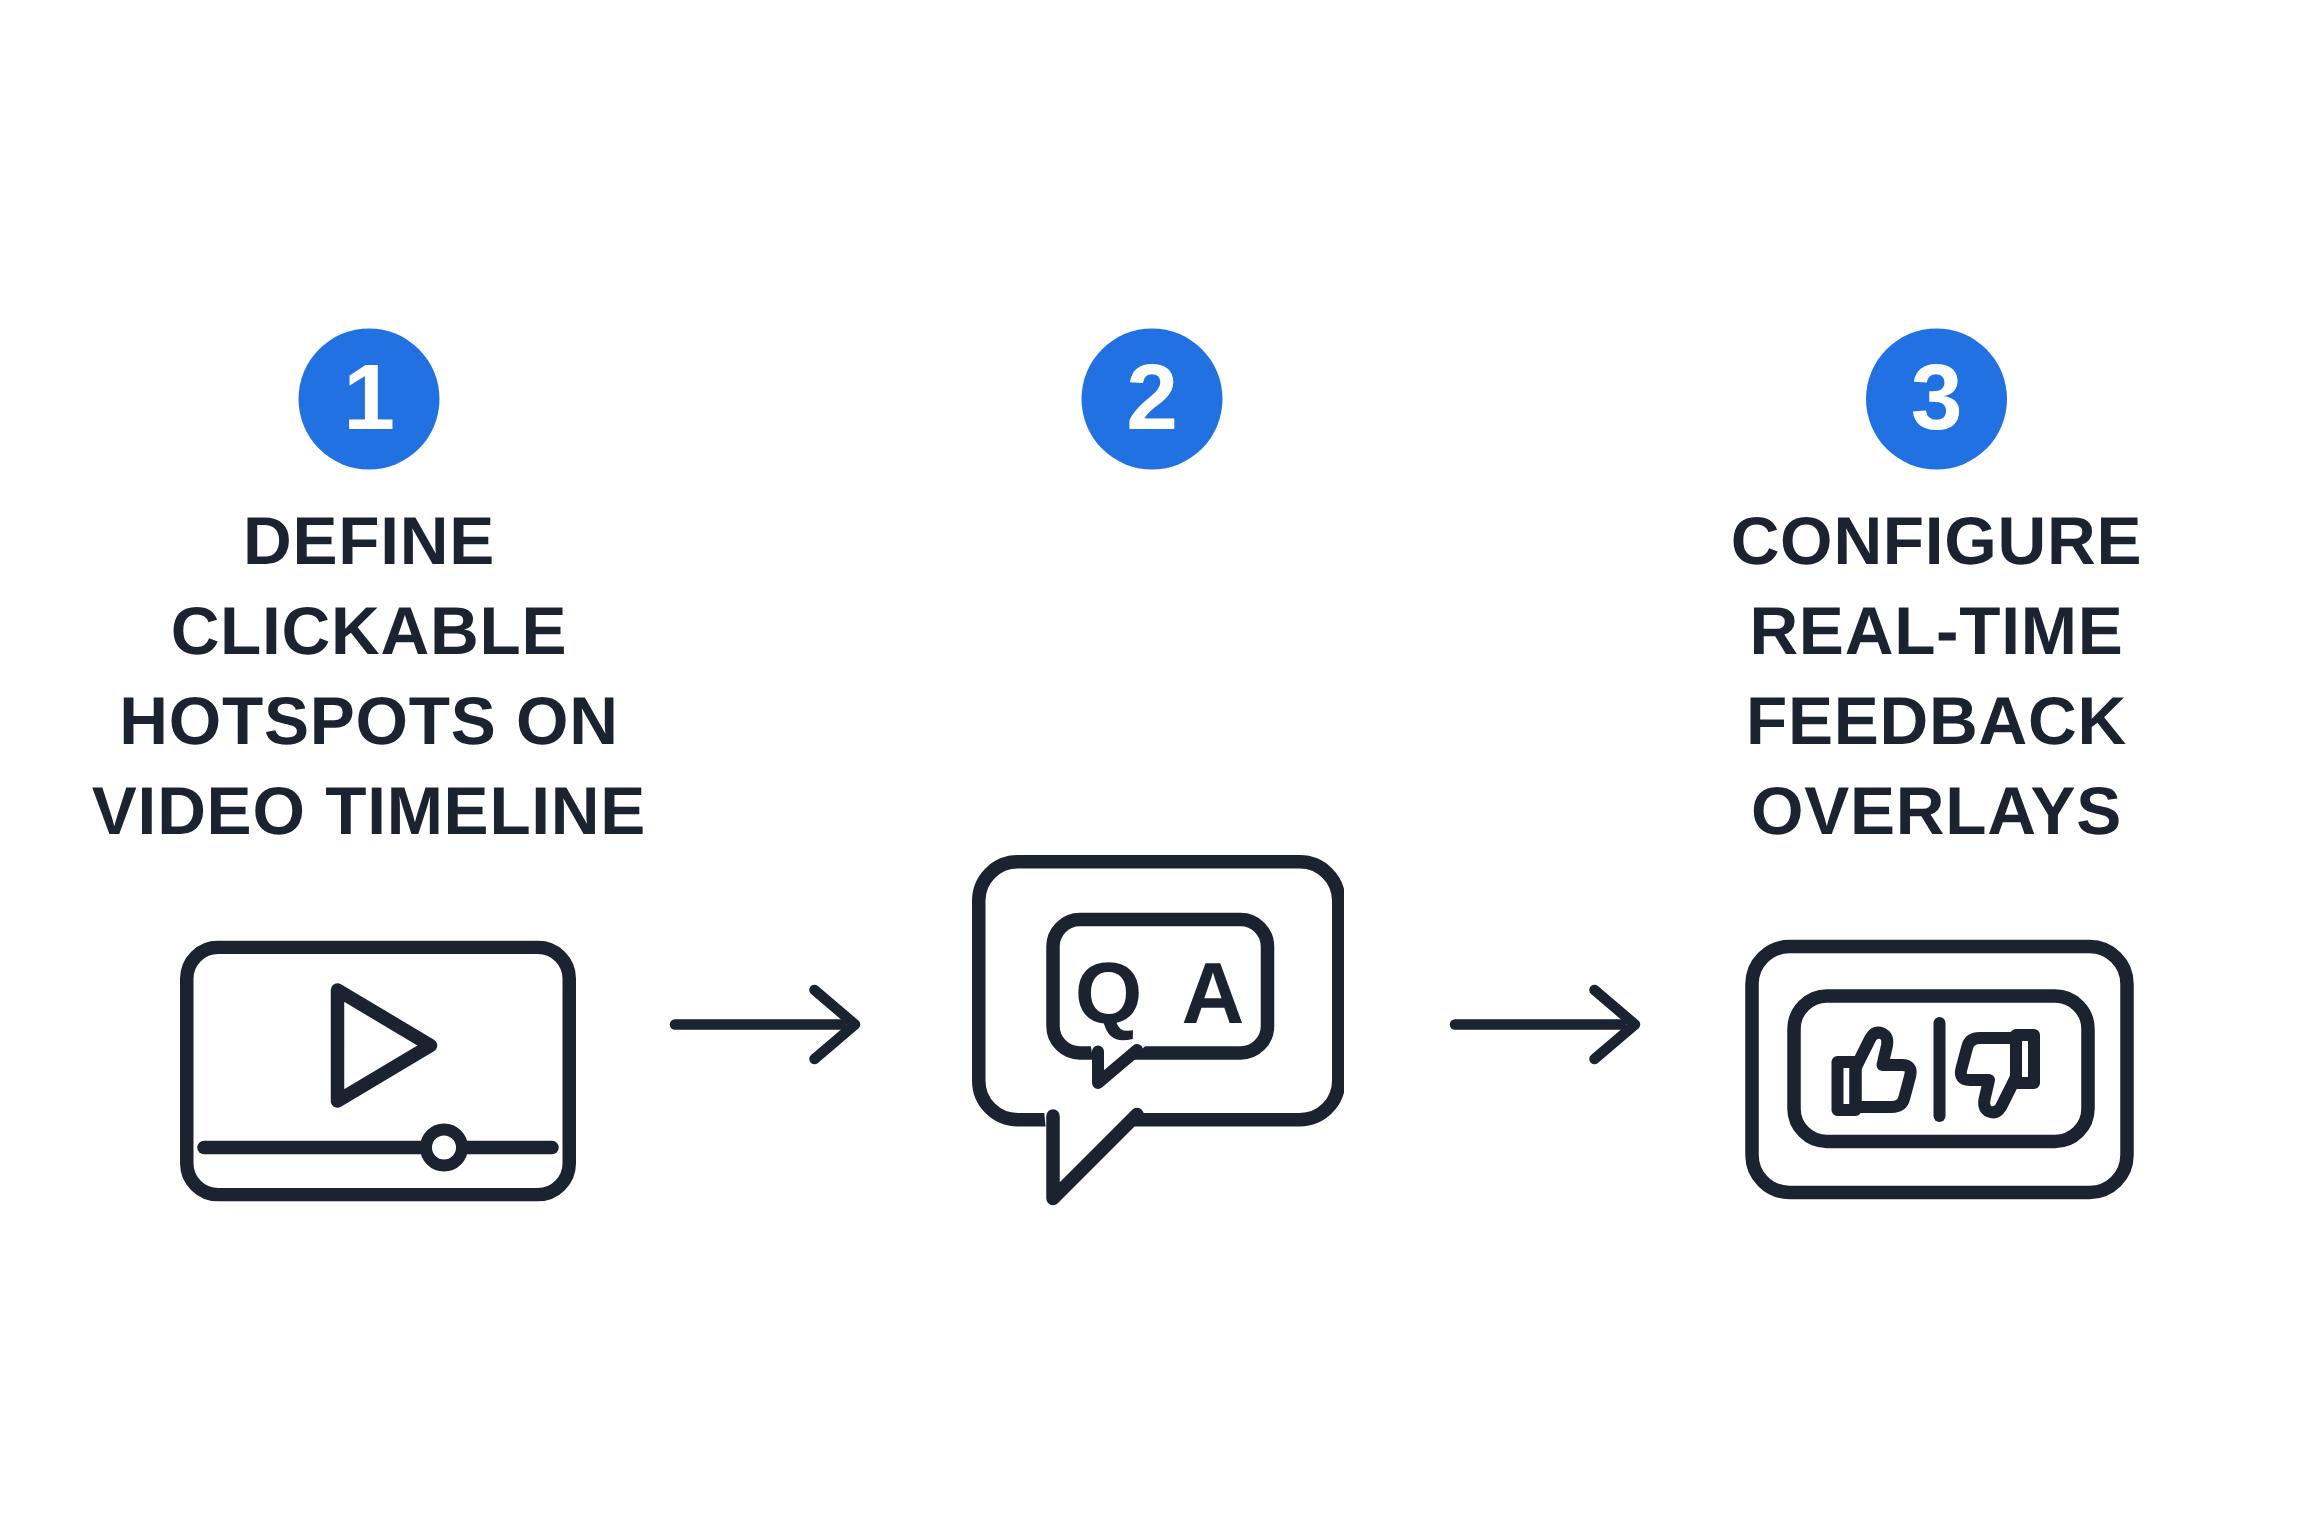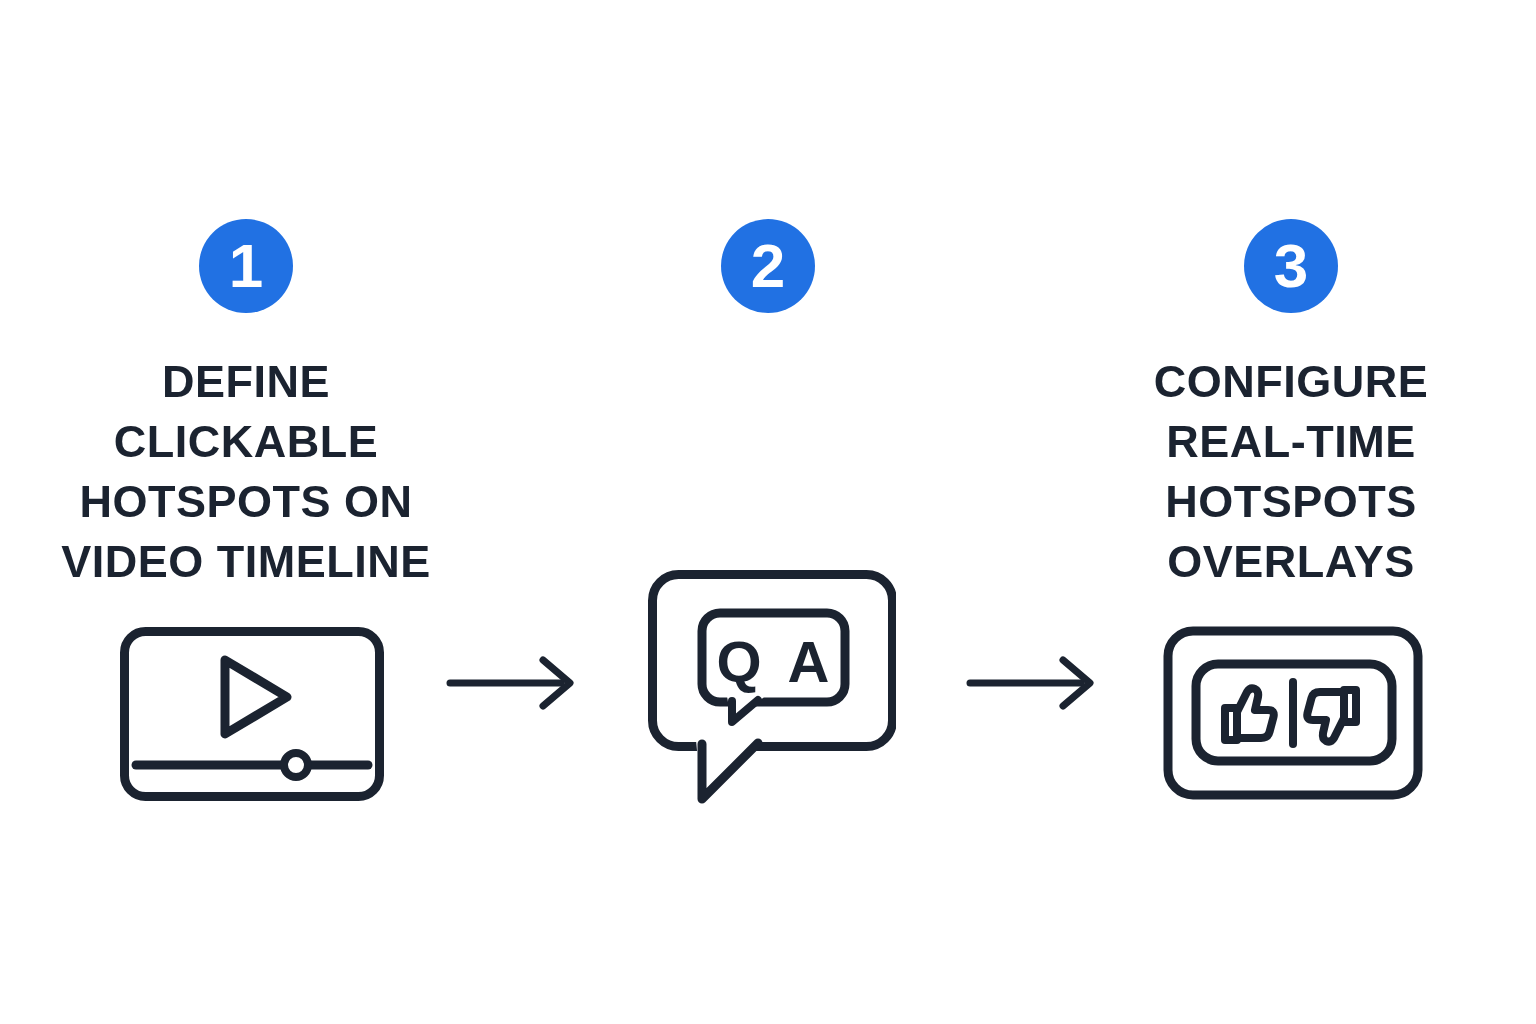--- a/index.html
+++ b/index.html
@@ -30,21 +30,21 @@
     justify-content:center;
     font-size:62px;
     font-weight:700;
     line-height:1;
   }
   .badge.c1{left:199px;}
   .badge.c2{left:721px;}
   .badge.c3{left:1244px;}
   .step-title{
     position:absolute;
-    top:352px;
+    top:331px;
     width:480px;
     text-align:center;
     font-size:45px;
     font-weight:700;
     line-height:60px;
     letter-spacing:0.5px;
     color:var(--ink);
     white-space:pre-line;
   }
   .step-title.t1{left:6px;}
@@ -92,21 +92,21 @@
   <div class="badge c3">
     <span>3</span>
   </div>
 
   <div class="step-title t1">DEFINE
 CLICKABLE
 HOTSPOTS ON
 VIDEO TIMELINE</div>
   <div class="step-title t3">CONFIGURE
 REAL-TIME
-HOTSPOTS
+FEEDBACK
 OVERLAYS</div>
 
   <svg class="icon" style="left:120px;top:627px;" width="264" height="174" viewBox="0 0 264 174" aria-hidden="true">
     <rect class="icon-line" x="4.5" y="4.5" width="255" height="165" rx="21"></rect>
     <path class="icon-line" d="M105,33 L167,70 L105,107 Z"></path>
     <path class="icon-line cap" d="M16,138 H248"></path>
     <circle cx="176" cy="138" r="12" fill="#ffffff" stroke="#1B2330" stroke-width="8"></circle>
   </svg>
 
   <svg class="arrow a1" width="136" height="62" viewBox="0 0 136 62" aria-hidden="true">

